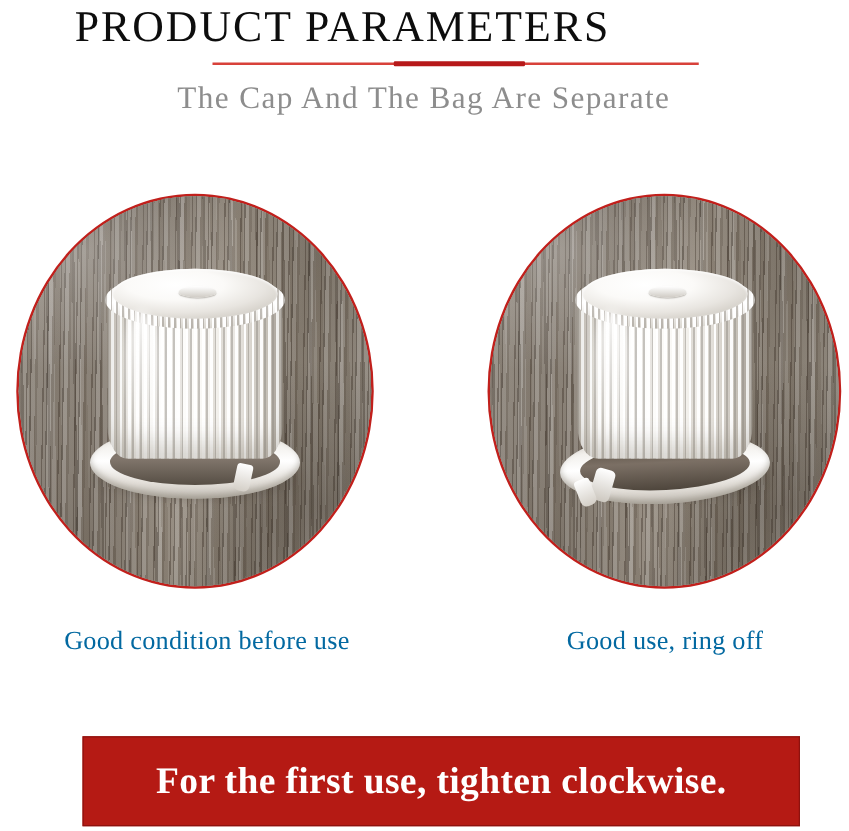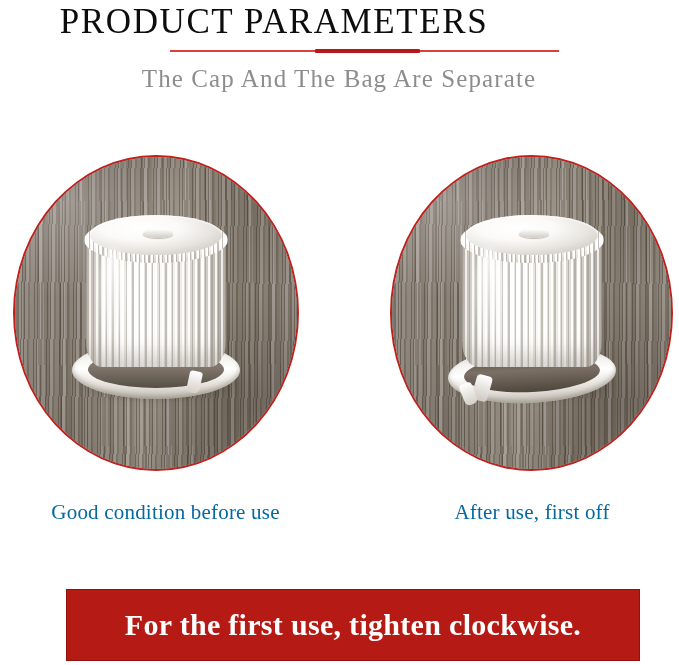--- a/index.html
+++ b/index.html
@@ -355,17 +355,17 @@
         <div class="cap-nub"></div>
         <div class="cap-highlight"></div>
       </div>
     </div>
   </div>
 
 </div>
 
 <div class="caption left">Good condition before use</div>
 
-<div class="caption right">After use, first off</div>
+<div class="caption right">Good use, ring off</div>
 
 <div class="banner">
   <div class="banner-text">For the first use, tighten clockwise.</div>
 </div>
 
 </body></html>

